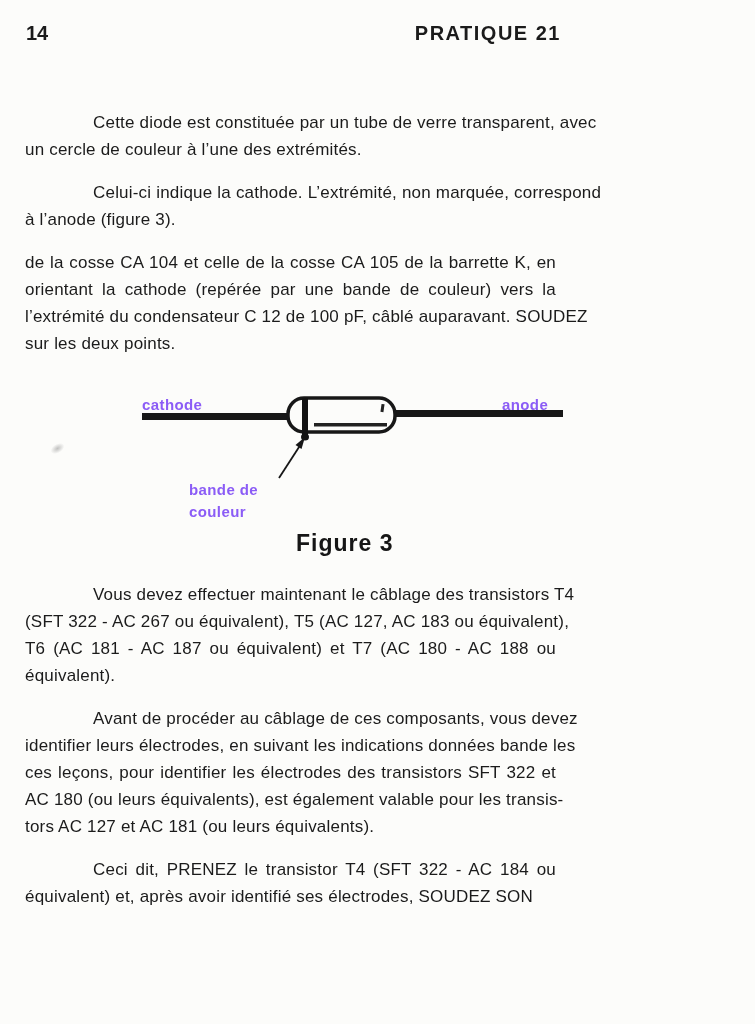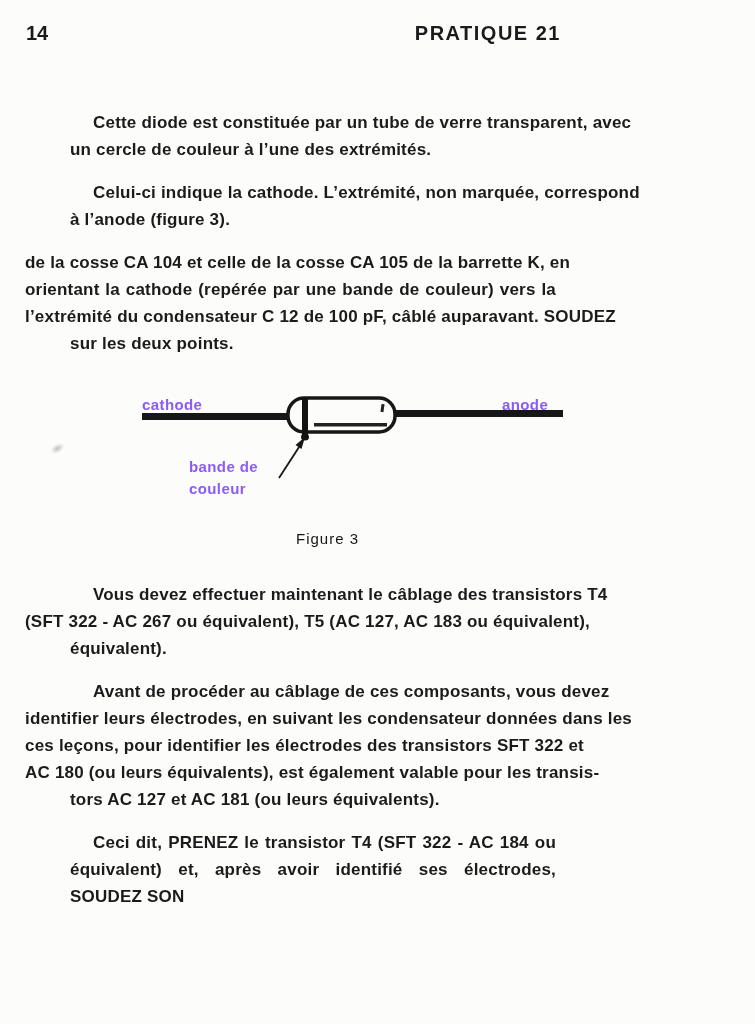--- a/index.html
+++ b/index.html
@@ -19,41 +19,41 @@
     padding: 23px 67px 0 26px;
     font-weight: 700; font-size: 20px; line-height: 21px;
   }
   .hdr .title { letter-spacing: 1.5px; }
 
   
   .content { margin: 0 72px 0 25px; }
   .para { margin: 0 0 16px 0; }
   .para.first-para { margin-top: 65px; }
   .line {
-    font-weight: 700; font-size: 17px; line-height: 27px;
+    font-weight: 400; font-size: 17px; line-height: 27px;
     letter-spacing: 0.2px;
     text-align: justify; text-align-last: justify;
     white-space: nowrap;
   }
   .line.first { text-indent: 68px; }
-  .line.last { text-align-last: left; white-space: normal; margin-left: 45px; }
+  .line.last { text-align-last: left; white-space: normal; }
 
   
   .fig { position: relative; width: 755px; height: 192px; margin: 0 0 16px 0; }
   .fig svg { position: absolute; left: 0; top: 0; }
   .fig-label {
     position: absolute; font-weight: 700; font-size: 15px; line-height: 16px;
     letter-spacing: 0.4px; color: #8b5cf6;
   }
   .cathode-label { left: 142px; top: 24px; }
   .anode-label  { left: 502px; top: 24px; }
-  .band-label   { left: 189px; top: 83px; line-height: 22px; white-space: pre-line; }
+  .band-label   { left: 189px; top: 106px; line-height: 22px; white-space: pre-line; }
   .fig-caption  {
     position: absolute; left: 296px; top: 157px;
-    font-weight: 400; font-size: 15px; letter-spacing: 1px; color: #161616;
+    font-weight: 700; font-size: 23px; letter-spacing: 1px; color: #161616;
   }
 
   
   .smudge {
     position: absolute; left: 50px; top: 444px; width: 15px; height: 9px;
     background: radial-gradient(ellipse at center, rgba(120,120,120,.45), rgba(120,120,120,0) 70%);
     transform: rotate(-30deg);
   }
 </style>
 </head>
@@ -108,25 +108,26 @@
     <span class="fig-label anode-label">anode</span>
     <span class="fig-label band-label">bande de
 couleur</span>
     <figcaption class="fig-caption">Figure 3</figcaption>
   </figure>
 
   <div class="content">
     <div class="para">
       <div class="line first">Vous devez effectuer maintenant le câblage des transistors T4</div>
       <div class="line">(SFT 322 - AC 267 ou équivalent), T5 (AC 127, AC 183 ou équivalent),</div>
+      <div class="line">T6 (AC 181 -  AC 187  ou  équivalent)  et  T7 (AC 180 -  AC 188  ou</div>
       <div class="line last">équivalent).</div>
     </div>
     <div class="para">
       <div class="line first">Avant de procéder au câblage de ces composants, vous devez</div>
-      <div class="line">identifier leurs électrodes, en suivant les condensateur données dans les</div>
+      <div class="line">identifier leurs électrodes, en suivant les indications données bande les</div>
       <div class="line">ces leçons, pour identifier les électrodes des transistors SFT 322 et</div>
       <div class="line">AC 180 (ou leurs équivalents), est également valable pour les transis-</div>
       <div class="line last">tors AC 127 et AC 181 (ou leurs équivalents).</div>
     </div>
     <div class="para">
       <div class="line first">Ceci dit, PRENEZ le transistor T4 (SFT 322 -  AC 184  ou</div>
       <div class="line last">équivalent) et, après avoir identifié ses électrodes, SOUDEZ SON</div>
     </div>
   </div>
 

